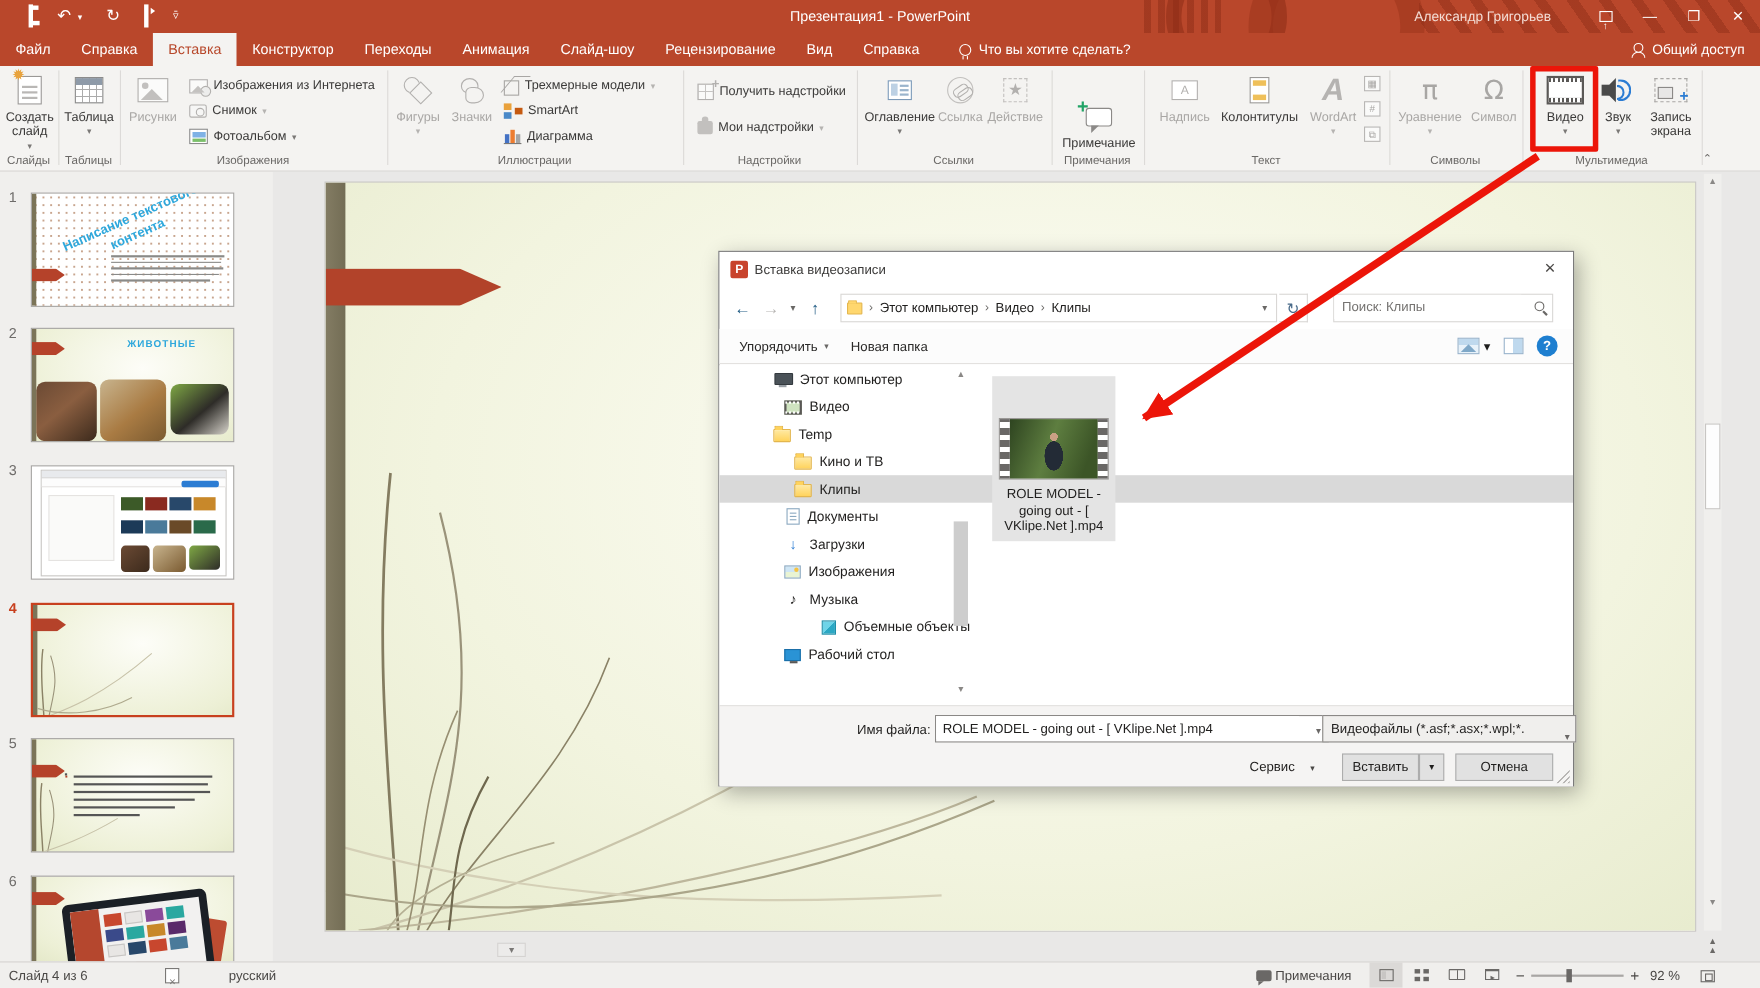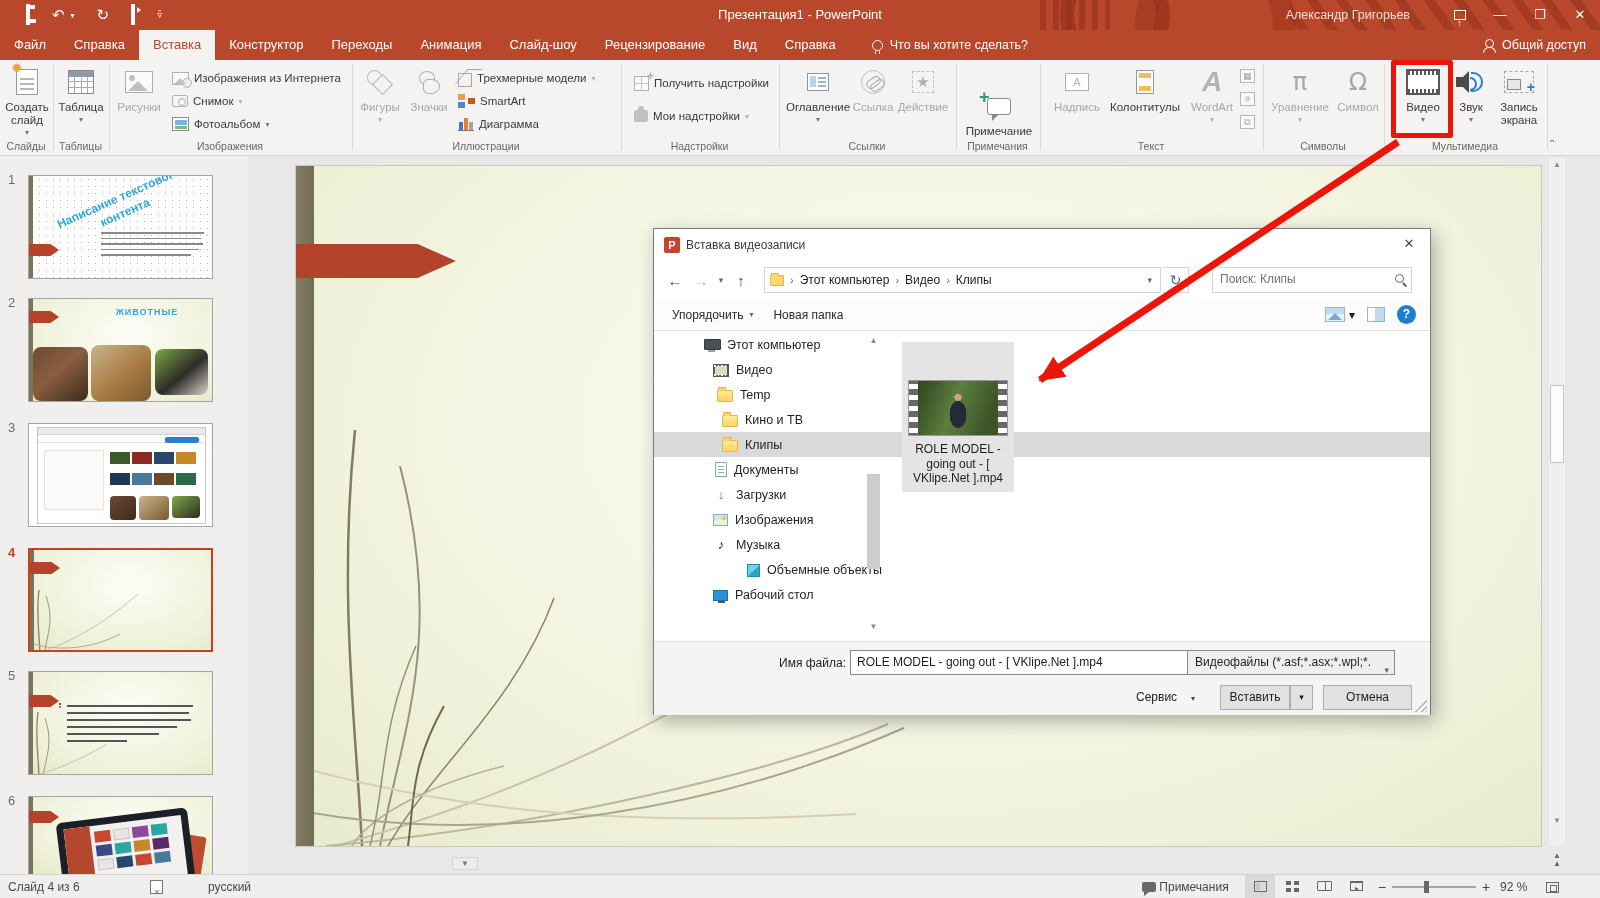--- a/index.html
+++ b/index.html
@@ -251,21 +251,21 @@
   .filmphoto { width:100%; height:100%; background:
       radial-gradient(ellipse 14px 22px at 50% 62%, #232B36 0 60%, transparent 61%),
       radial-gradient(circle 6px at 50% 30%, #C9A084 0 60%, transparent 61%),
       linear-gradient(110deg, #2E4420, #5E7E40 45%, #3C5527 85%); }
   .filelabel { position:absolute; left:0; top:100px; width:100%; text-align:center; font-size:12px; line-height:1.22; color:#1F1E1D; }
   .dlg-footer { position:absolute; left:0; top:412px; width:100%; height:74px; background:#F5F4F3; border-top:1px solid #E3E1DF; }
   .fnlabel { position:absolute; left:120px; top:14px; width:72px; text-align:right; color:#1F1E1D; }
   .fninput { position:absolute; left:196px; top:8px; width:358px; height:25px; border:1px solid #8A8886; background:#fff; }
   .fninput input { width:330px; height:21px; border:none; outline:none; font-size:12px; padding-left:6px; font-family:"Liberation Sans",sans-serif; color:#1F1E1D; }
   .fninput .dropc { position:absolute; right:6px; top:8px; font-size:9px; color:#6A6866; }
-  .ftcombo { position:absolute; left:533px; top:8px; width:208px; height:25px; border:1px solid #8A8886; background:#F0EFED; line-height:23px; padding-left:7px; color:#1F1E1D; white-space:nowrap; overflow:hidden; }
+  .ftcombo { position:absolute; left:548px; top:8px; width:231px; height:25px; border:1px solid #8A8886; background:#F0EFED; line-height:23px; padding-left:7px; color:#1F1E1D; white-space:nowrap; overflow:hidden; }
   .ftcombo .dropc { position:absolute; right:5px; top:8px; font-size:9px; color:#6A6866; }
   .dlgbtn { position:absolute; top:43px; height:25px; background:#E1E1E1; border:1px solid #ADADAD; text-align:center; line-height:23px; color:#1F1E1D; }
   .toolsdrop { position:absolute; left:482px; top:43px; height:25px; line-height:25px; color:#1F1E1D; }
   .toolsdrop .caret2 { font-size:8px; color:#4A4846; margin-left:14px; }
   .insert-main { left:566px; width:70px; }
   .insert-arrow { left:636px; width:23px; font-size:9px; }
   .cancelbtn { left:669px; width:89px; }
   .resizegrip { position:absolute; right:3px; bottom:3px; width:12px; height:12px; background:
       linear-gradient(135deg, transparent 0 50%, #B8B6B4 50% 58%, transparent 58% 72%, #B8B6B4 72% 80%, transparent 80% 92%, #B8B6B4 92%); }
 
@@ -722,21 +722,21 @@
     </div>
     <div class="dlg-body">
       <div class="titem" style="padding-left:50px;">
         <span class="tic tic-computer"></span>
         <span>Этот компьютер</span>
       </div>
       <div class="titem" style="padding-left:59px;">
         <span class="tic tic-video"></span>
         <span>Видео</span>
       </div>
-      <div class="titem" style="padding-left:63px;">
+      <div class="titem" style="padding-left:49px;">
         <span class="tic tic-folder"></span>
         <span>Temp</span>
       </div>
       <div class="titem" style="padding-left:68px;">
         <span class="tic tic-folder"></span>
         <span>Кино и ТВ</span>
       </div>
       <div class="titem sel" style="padding-left:68px;">
         <span class="tic tic-folder"></span>
         <span>Клипы</span>

